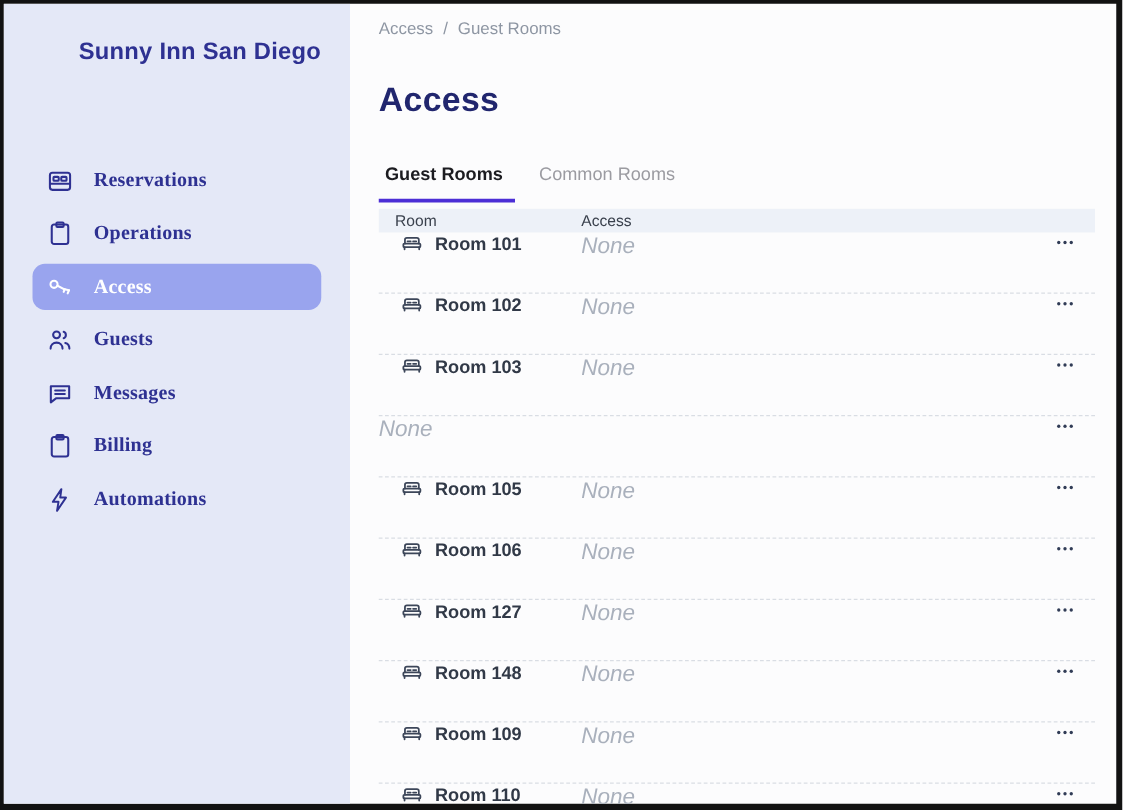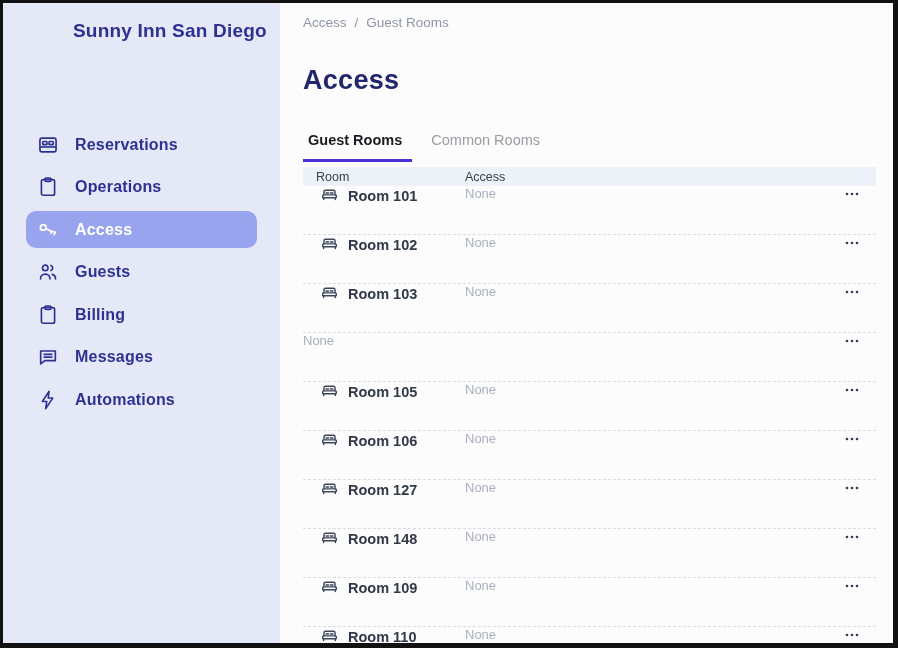--- a/index.html
+++ b/index.html
@@ -17,32 +17,31 @@
   }
 
   
   .sidebar {
     flex: 0 0 277px;
     width: 277px;
     background: #e4e8f7;
     padding-top: 17px;
   }
   .brand {
-    display: flex; 
+    display: flex; align-items: center;
     height: 44px;
     padding-left: 20px;
-    gap: 10px;
   }
   .brand .logo { width: 40px; height: 40px; flex: 0 0 40px; }
   .brand-name {
     font-size: 19px; font-weight: bold;
     color: #2e3192; letter-spacing: 0.2px;
     white-space: nowrap;
   }
-  .nav { margin-top: 62px; padding: 0 23px; }
+  .nav { margin-top: 62px; padding: 0 23px; font-family: Liberation Serif, serif; }
   .nav-item {
     display: flex; align-items: center;
     height: 37px; margin: 5.5px 0;
     padding: 0 11px;
     border-radius: 10px;
     color: #2e3192;
     font-size: 16px; font-weight: 600;
     cursor: pointer;
     letter-spacing: 0.2px;
   }
@@ -101,21 +100,21 @@
   .cell-room {
     width: 162px; flex: 0 0 162px;
     padding-left: 17px;
     display: flex; align-items: center; gap: 9px;
     font-size: 14.5px; font-weight: bold; color: #313947;
   }
   .cell-room .bed { width: 19px; height: 19px; flex: 0 0 19px; color: #3c4659; display: flex; }
   .cell-room .bed svg { width: 100%; height: 100%; }
   .cell-access {
     flex: 1;
-    font-size: 13px; color: #a9b0bc;
+    font-size: 18px; font-style: italic; color: #a9b0bc;
   }
   .cell-menu {
     display: flex; justify-content: flex-end;
     padding-right: 16px;
     color: #313c56;
     cursor: pointer;
   }
   .cell-menu svg { width: 16px; height: 16px; }
 </style>
 </head>
@@ -166,35 +165,35 @@
               <circle cx="9" cy="7.5" r="3"></circle>
               <path d="M3.8 19.5c0-3.1 2.3-5.2 5.2-5.2s5.2 2.1 5.2 5.2"></path>
               <path d="M15.2 4.8a3 3 0 0 1 0 5.6"></path>
               <path d="M16.6 14.6c2.2 .5 3.6 2.3 3.6 4.9"></path>
             </svg>
           </span>
           <span>Guests</span>
         </div>
         <div class="nav-item">
           <span class="nav-icon">
+            <svg viewBox="0 0 24 24" fill="none" stroke="currentColor" stroke-width="1.8" stroke-linejoin="round">
+              <path d="M4 5.5h16v10.5H8.5L4 19.5z"></path>
+              <path d="M7.8 9.2h8.4M7.8 12.2h8.4" stroke-linecap="round"></path>
+            </svg>
+          </span>
+          <span>Messages</span>
+        </div>
+        <div class="nav-item">
+          <span class="nav-icon">
             <svg viewBox="0 0 24 24" fill="none" stroke="currentColor" stroke-width="1.8">
               <rect x="4.8" y="4" width="14.4" height="17" rx="2"></rect>
               <rect x="8.8" y="2.2" width="6.4" height="3.8" rx="1"></rect>
             </svg>
           </span>
           <span>Billing</span>
-        </div>
-        <div class="nav-item">
-          <span class="nav-icon">
-            <svg viewBox="0 0 24 24" fill="none" stroke="currentColor" stroke-width="1.8" stroke-linejoin="round">
-              <path d="M4 5.5h16v10.5H8.5L4 19.5z"></path>
-              <path d="M7.8 9.2h8.4M7.8 12.2h8.4" stroke-linecap="round"></path>
-            </svg>
-          </span>
-          <span>Messages</span>
         </div>
         <div class="nav-item">
           <span class="nav-icon">
             <svg viewBox="0 0 24 24" fill="none" stroke="currentColor" stroke-width="1.7" stroke-linejoin="round">
               <path d="M13.2 2.5L5.8 13.6h4.9L9.4 21.5l7.8-11.6h-5z"></path>
             </svg>
           </span>
           <span>Automations</span>
         </div>
       </nav>

